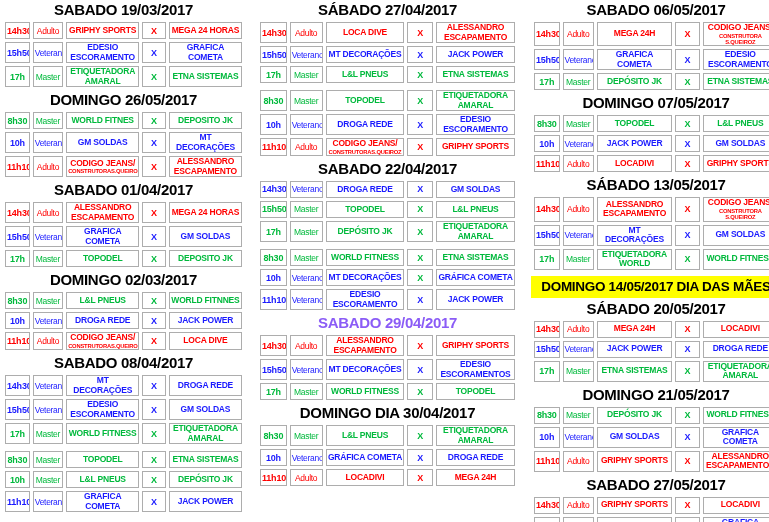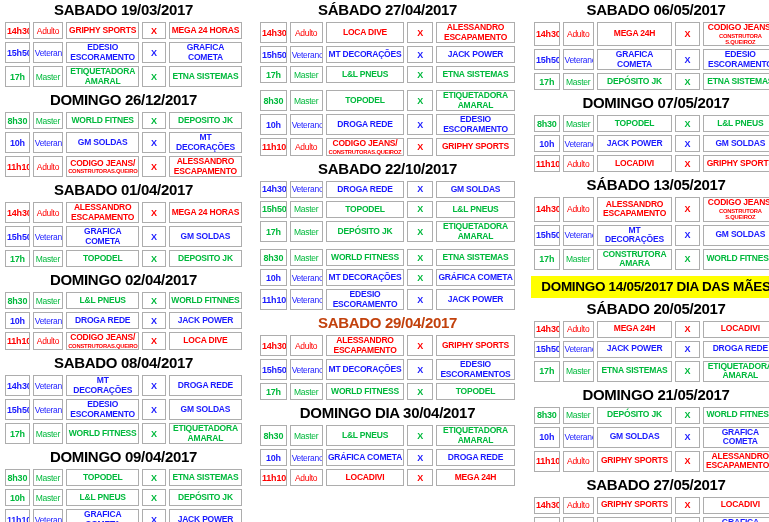--- a/index.html
+++ b/index.html
@@ -84,21 +84,21 @@
               </td>
               <td class="x" style="color: rgb(0, 185, 60);">X</td>
               <td class="team" style="color: rgb(0, 185, 60);">
                 <div>ETNA SISTEMAS</div>
               </td>
             </tr>
           </tbody>
         </table>
       </div>
       <div class="section">
-        <div class="title" style="color: rgb(0, 0, 0);">DOMINGO 26/12/2017</div>
+        <div class="title" style="color: rgb(0, 0, 0);">DOMINGO 26/05/2017</div>
         <table>
           <colgroup>
             <col style="width: 11%;">
             <col style="width: 13.5%;">
             <col style="width: 32.5%;">
             <col style="width: 10.5%;">
             <col style="width: 32.5%;">
           </colgroup>
           <tbody>
             <tr>
@@ -179,21 +179,21 @@
               </td>
               <td class="x" style="color: rgb(0, 185, 60);">X</td>
               <td class="team" style="color: rgb(0, 185, 60);">
                 <div>DEPOSITO JK</div>
               </td>
             </tr>
           </tbody>
         </table>
       </div>
       <div class="section">
-        <div class="title" style="color: rgb(0, 0, 0);">DOMINGO 02/04/2017</div>
+        <div class="title" style="color: rgb(0, 0, 0);">DOMINGO 02/03/2017</div>
         <table>
           <colgroup>
             <col style="width: 11%;">
             <col style="width: 13.5%;">
             <col style="width: 32.5%;">
             <col style="width: 10.5%;">
             <col style="width: 32.5%;">
           </colgroup>
           <tbody>
             <tr>
@@ -274,21 +274,20 @@
               </td>
               <td class="x" style="color: rgb(0, 185, 60);">X</td>
               <td class="team" style="color: rgb(0, 185, 60);">
                 <div>ETIQUETADORA AMARAL</div>
               </td>
             </tr>
           </tbody>
         </table>
       </div>
       <div class="section">
-        <div class="title" style="color: rgb(0, 0, 0);">DOMINGO 09/04/2017</div>
         <table>
           <colgroup>
             <col style="width: 11%;">
             <col style="width: 13.5%;">
             <col style="width: 32.5%;">
             <col style="width: 10.5%;">
             <col style="width: 32.5%;">
           </colgroup>
           <tbody>
             <tr>
@@ -417,21 +416,21 @@
               </td>
               <td class="x" style="color: rgb(255, 0, 0);">X</td>
               <td class="team" style="color: rgb(255, 0, 0);">
                 <div>GRIPHY SPORTS</div>
               </td>
             </tr>
           </tbody>
         </table>
       </div>
       <div class="section">
-        <div class="title" style="color: rgb(0, 0, 0);">SABADO 22/10/2017</div>
+        <div class="title" style="color: rgb(0, 0, 0);">SABADO 22/04/2017</div>
         <table>
           <colgroup>
             <col style="width: 11%;">
             <col style="width: 13.5%;">
             <col style="width: 32.5%;">
             <col style="width: 10.5%;">
             <col style="width: 32.5%;">
           </colgroup>
           <tbody>
             <tr>
@@ -510,21 +509,21 @@
               </td>
               <td class="x" style="color: rgb(26, 26, 255);">X</td>
               <td class="team" style="color: rgb(26, 26, 255);">
                 <div>JACK POWER</div>
               </td>
             </tr>
           </tbody>
         </table>
       </div>
       <div class="section">
-        <div class="title" style="color: #c2410c;">SABADO 29/04/2017</div>
+        <div class="title" style="color: #8b5cf6;">SABADO 29/04/2017</div>
         <table>
           <colgroup>
             <col style="width: 11%;">
             <col style="width: 13.5%;">
             <col style="width: 32.5%;">
             <col style="width: 10.5%;">
             <col style="width: 32.5%;">
           </colgroup>
           <tbody>
             <tr>
@@ -738,21 +737,21 @@
               </td>
               <td class="x" style="color: rgb(26, 26, 255);">X</td>
               <td class="team" style="color: rgb(26, 26, 255);">
                 <div>GM SOLDAS</div>
               </td>
             </tr>
             <tr>
               <td class="time" style="color: rgb(0, 185, 60);">17h</td>
               <td class="cat" style="color: rgb(0, 185, 60);">Master</td>
               <td class="team" style="color: rgb(0, 185, 60);">
-                <div>CONSTRUTORA AMARA</div>
+                <div>ETIQUETADORA WORLD</div>
               </td>
               <td class="x" style="color: rgb(0, 185, 60);">X</td>
               <td class="team" style="color: rgb(0, 185, 60);">
                 <div>WORLD FITNESS</div>
               </td>
             </tr>
           </tbody>
         </table>
       </div>
       <div class="section">

